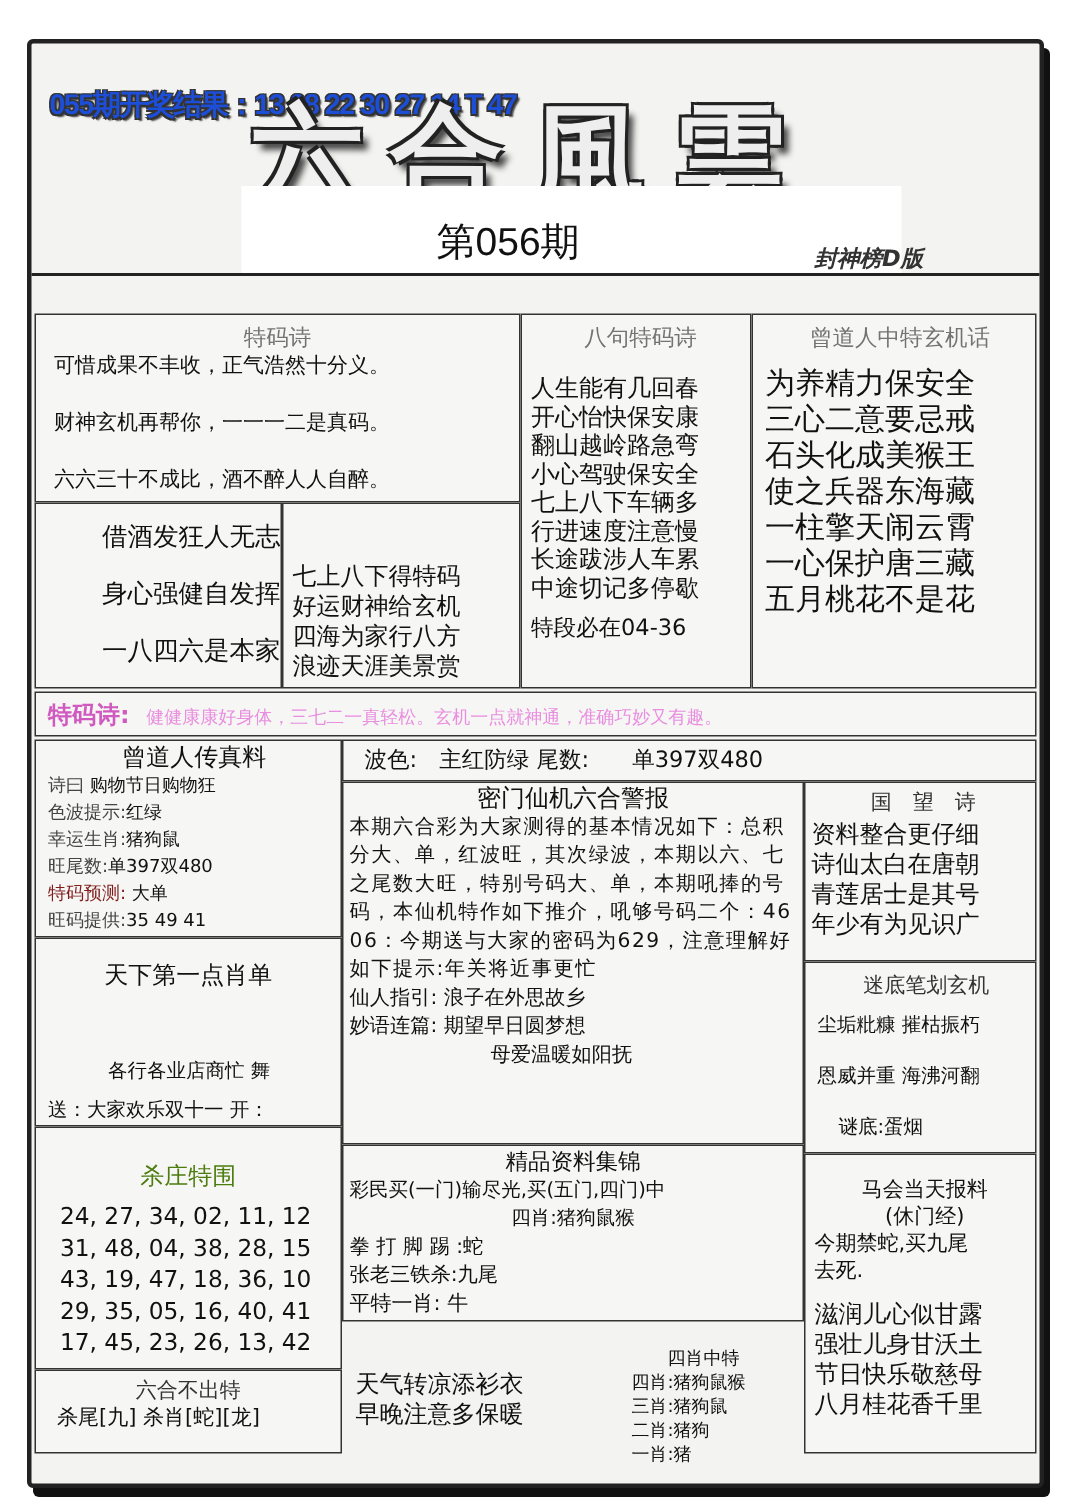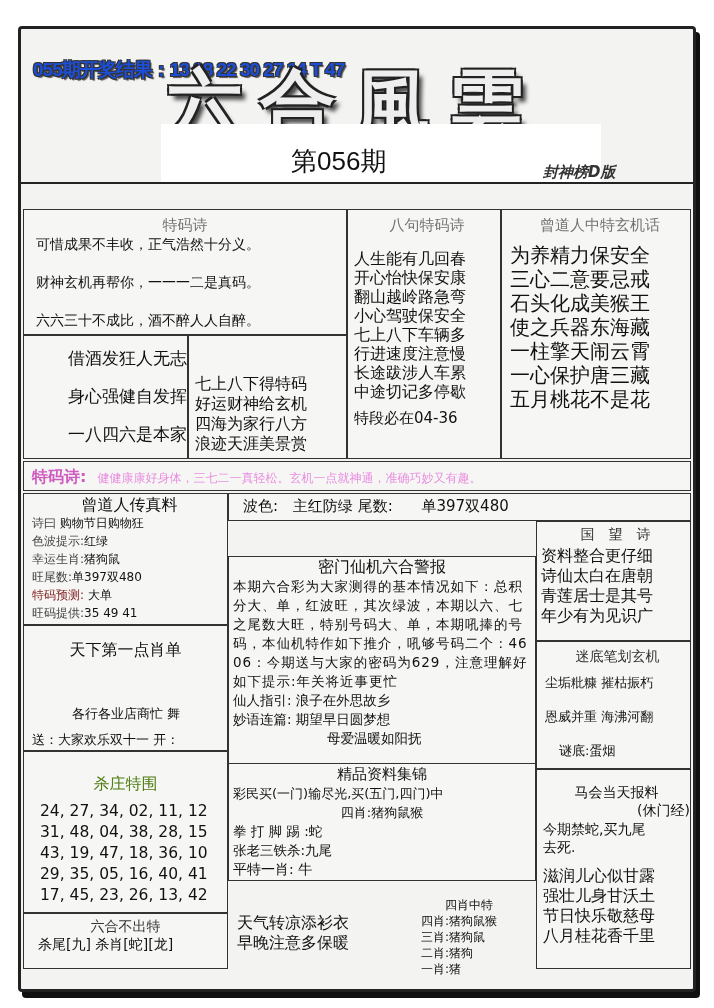--- a/index.html
+++ b/index.html
@@ -105,21 +105,21 @@
     <span>尾数:</span>
     <span style="margin-left:24px;">单397双480</span>
   </div>
 
   <div class="box" style="left:2px;top:596px;width:205px;height:126px;">
     <div class="center" style="font-size:16px;margin-top:14px;">天下第一点肖单</div>
     <div style="font-size:13px;margin-top:44px;padding-left:48px;">各行各业店商忙 舞</div>
     <div style="font-size:13px;margin-top:8px;padding-left:8px;">送：大家欢乐双十一 开：</div>
   </div>
 
-  <div class="box" style="left:207px;top:492px;width:308px;height:242px;padding:0 4px 0 4px;margin-top:35px;">
+  <div class="box" style="left:207px;top:492px;width:308px;height:242px;padding:0 4px 0 4px;">
     <div class="center" style="font-size:16px;line-height:20px;">密门仙机六合警报</div>
     <div style="font-size:13.5px;line-height:19px;letter-spacing:1px;word-break:break-all;">本期六合彩为大家测得的基本情况如下：总积分大、单，红波旺，其次绿波，本期以六、七之尾数大旺，特别号码大、单，本期吼捧的号码，本仙机特作如下推介，吼够号码二个：4606：今期送与大家的密码为629，注意理解好如下提示:年关将近事更忙</div>
     <div style="font-size:13.5px;line-height:19px;"><span>仙人指引:</span> <span>浪子在外思故乡</span></div>
     <div style="font-size:13.5px;line-height:19px;"><span>妙语连篇:</span> <span>期望早日圆梦想</span></div>
     <div style="font-size:13.5px;line-height:19px;padding-left:94px;">母爱温暖如阳抚</div>
   </div>
 
   <div class="box" style="left:515px;top:492px;width:155px;height:120px;padding:4px 0 0 4px;">
     <div class="center" style="font-size:14px;color:#333;">国　望　诗</div>
     <div style="font-size:16px;line-height:20px;margin-top:2px;">
@@ -152,21 +152,21 @@
     <div class="center" style="font-size:15px;line-height:20px;">精品资料集锦</div>
     <div style="font-size:13px;line-height:19px;white-space:nowrap;">彩民买(一门)输尽光,买(五门,四门)中</div>
     <div class="center" style="font-size:13px;line-height:19px;">四肖:猪狗鼠猴</div>
     <div style="font-size:13.5px;line-height:19px;">拳 打 脚 踢 :蛇</div>
     <div style="font-size:13.5px;line-height:19px;">张老三铁杀:九尾</div>
     <div style="font-size:14px;line-height:19px;">平特一肖: 牛</div>
   </div>
 
   <div class="box" style="left:515px;top:740px;width:155px;height:200px;padding:14px 0 0 6px;">
     <div class="center" style="font-size:14px;">马会当天报料</div>
-    <div class="center" style="font-size:14px;text-align:right;">(休门经)</div>
+    <div class="center" style="font-size:14px;">(休门经)</div>
     <div style="font-size:14px;line-height:18px;">今期禁蛇,买九尾</div>
     <div style="font-size:14px;line-height:18px;">去死.</div>
     <div style="font-size:16px;line-height:20px;margin-top:10px;">
       <div>滋润儿心似甘露</div>
       <div>强壮儿身甘沃土</div>
       <div>节日快乐敬慈母</div>
       <div>八月桂花香千里</div>
     </div>
   </div>
 

